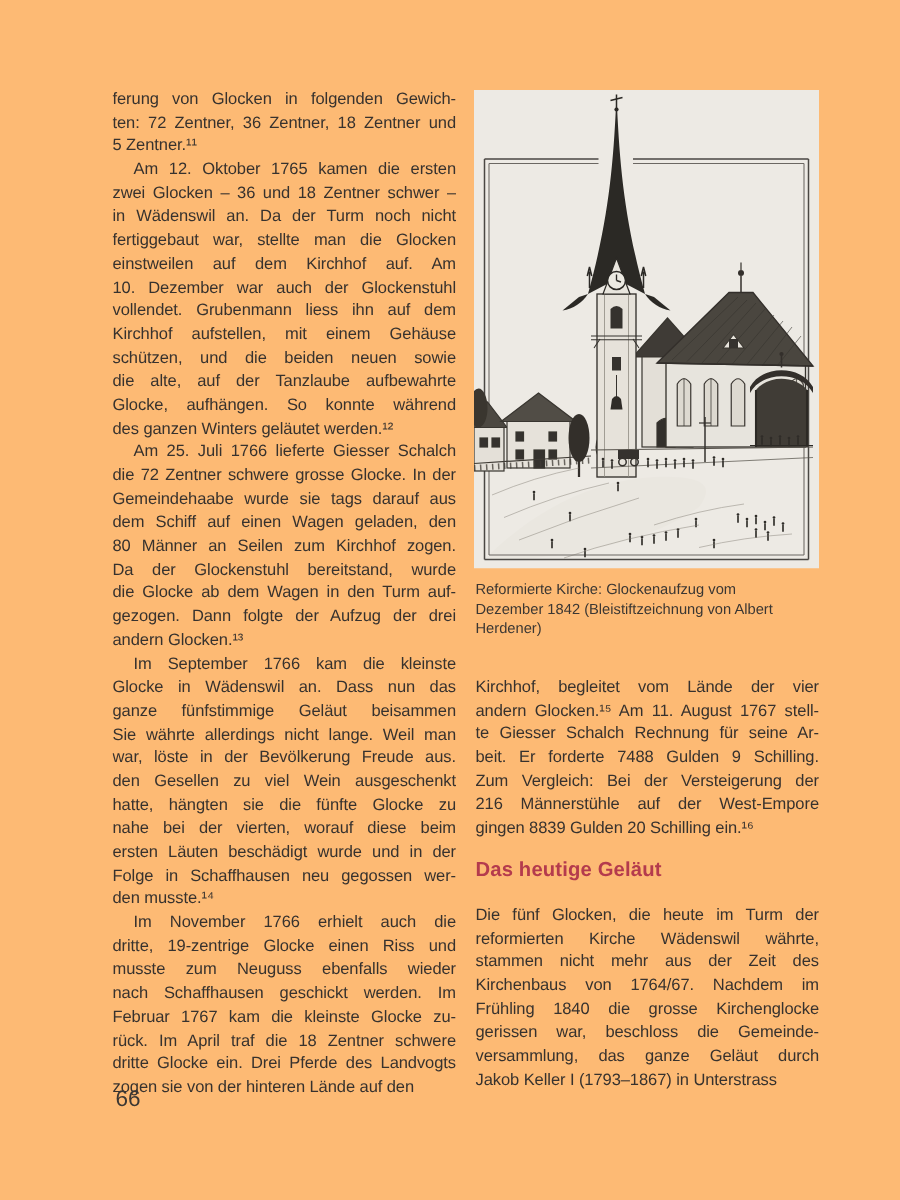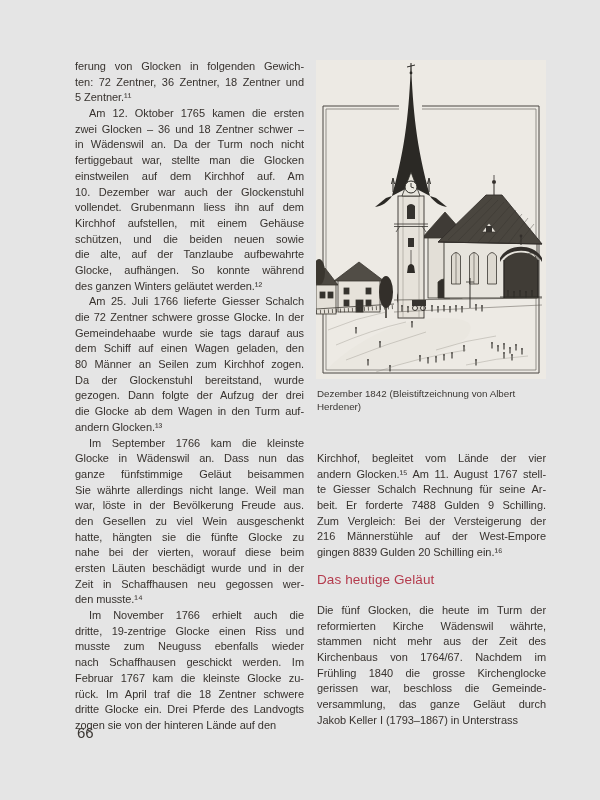--- a/index.html
+++ b/index.html
@@ -1,26 +1,26 @@
 <!DOCTYPE html>
 <html><head>
 <meta charset="utf-8">
 <style>
   html,body{margin:0;padding:0;background:#ffffff;}
-  .page{position:relative;width:600px;height:800px;background:#e5e5e5;overflow:hidden;
+  .page{position:relative;width:600px;height:800px;background:#fdba74;overflow:hidden;
         font-family:"Liberation Sans","DejaVu Sans",sans-serif;color:#37322e;}
   .col{position:absolute;width:229px;}
   .line{font-size:11px;line-height:15.7px;height:15.7px;letter-spacing:-0.05px;
         text-align:justify;text-align-last:justify;white-space:nowrap;overflow:hidden;}
   .line.last{text-align-last:left;}
   .line.indent{text-indent:14px;}
   #left-col{left:75px;top:59px;}
   #right-col-top{left:317px;top:451px;}
   #right-col-bottom{left:317px;top:603px;}
-  .section-heading{position:absolute;left:317px;top:572px;font-size:13.5px;font-weight:normal;
+  .section-heading{position:absolute;left:317px;top:572px;font-size:13.5px;font-weight:bold;
         letter-spacing:0.1px;}
   .figure{position:absolute;left:316px;top:60px;width:230px;height:319px;}
   .figure svg{display:block;}
   .caption{position:absolute;left:317px;top:387px;width:226px;font-size:9.8px;
         line-height:13px;color:#3b3733;}
   .caption .cline{white-space:nowrap;}
   .pageno{position:absolute;left:77px;top:724px;font-size:15px;color:#3b3733;}
 </style>
 </head>
 <body>
@@ -42,33 +42,33 @@
       <div class="line">schützen, und die beiden neuen sowie</div>
       <div class="line">die alte, auf der Tanzlaube aufbewahrte</div>
       <div class="line">Glocke, aufhängen. So konnte während</div>
       <div class="line last">des ganzen Winters geläutet werden.¹²</div>
       <div class="line indent">Am 25. Juli 1766 lieferte Giesser Schalch</div>
       <div class="line">die 72 Zentner schwere grosse Glocke. In der</div>
       <div class="line">Gemeindehaabe wurde sie tags darauf aus</div>
       <div class="line">dem Schiff auf einen Wagen geladen, den</div>
       <div class="line">80 Männer an Seilen zum Kirchhof zogen.</div>
       <div class="line">Da der Glockenstuhl bereitstand, wurde</div>
+      <div class="line">die Glocke ab dem Wagen in den Turm auf-</div>
       <div class="line">gezogen. Dann folgte der Aufzug der drei</div>
-      <div class="line">die Glocke ab dem Wagen in den Turm auf-</div>
       <div class="line last">andern Glocken.¹³</div>
       <div class="line indent">Im September 1766 kam die kleinste</div>
       <div class="line">Glocke in Wädenswil an. Dass nun das</div>
       <div class="line">ganze fünfstimmige Geläut beisammen</div>
       <div class="line">Sie währte allerdings nicht lange. Weil man</div>
       <div class="line">war, löste in der Bevölkerung Freude aus.</div>
       <div class="line">den Gesellen zu viel Wein ausgeschenkt</div>
       <div class="line">hatte, hängten sie die fünfte Glocke zu</div>
       <div class="line">nahe bei der vierten, worauf diese beim</div>
       <div class="line">ersten Läuten beschädigt wurde und in der</div>
-      <div class="line">Zeit in Schaffhausen neu gegossen wer-</div>
+      <div class="line">Folge in Schaffhausen neu gegossen wer-</div>
       <div class="line last">den musste.¹⁴</div>
       <div class="line indent">Im November 1766 erhielt auch die</div>
       <div class="line">dritte, 19-zentrige Glocke einen Riss und</div>
       <div class="line">musste zum Neuguss ebenfalls wieder</div>
       <div class="line">nach Schaffhausen geschickt werden. Im</div>
       <div class="line">Februar 1767 kam die kleinste Glocke zu-</div>
       <div class="line">rück. Im April traf die 18 Zentner schwere</div>
       <div class="line">dritte Glocke ein. Drei Pferde des Landvogts</div>
       <div class="line last">zogen sie von der hinteren Lände auf den</div>
     </div>
@@ -239,20 +239,21 @@
         <path d="M20,285 Q55,270 90,262"></path>
         <path d="M30,300 Q70,284 110,272"></path>
         <path d="M120,290 Q150,280 180,276"></path>
         <path d="M60,312 Q100,298 150,290"></path>
         <path d="M150,305 Q180,298 212,296"></path>
       </g>
     </svg>
   </div>
 
   <div class="caption">
+      <div class="cline">Reformierte Kirche: Glockenaufzug vom</div>
       <div class="cline">Dezember 1842 (Bleistiftzeichnung von Albert</div>
       <div class="cline">Herdener)</div>
     </div>
 
   <div id="right-col-top" class="col">
       <div class="line">Kirchhof, begleitet vom Lände der vier</div>
       <div class="line">andern Glocken.¹⁵ Am 11. August 1767 stell-</div>
       <div class="line">te Giesser Schalch Rechnung für seine Ar-</div>
       <div class="line">beit. Er forderte 7488 Gulden 9 Schilling.</div>
       <div class="line">Zum Vergleich: Bei der Versteigerung der</div>

